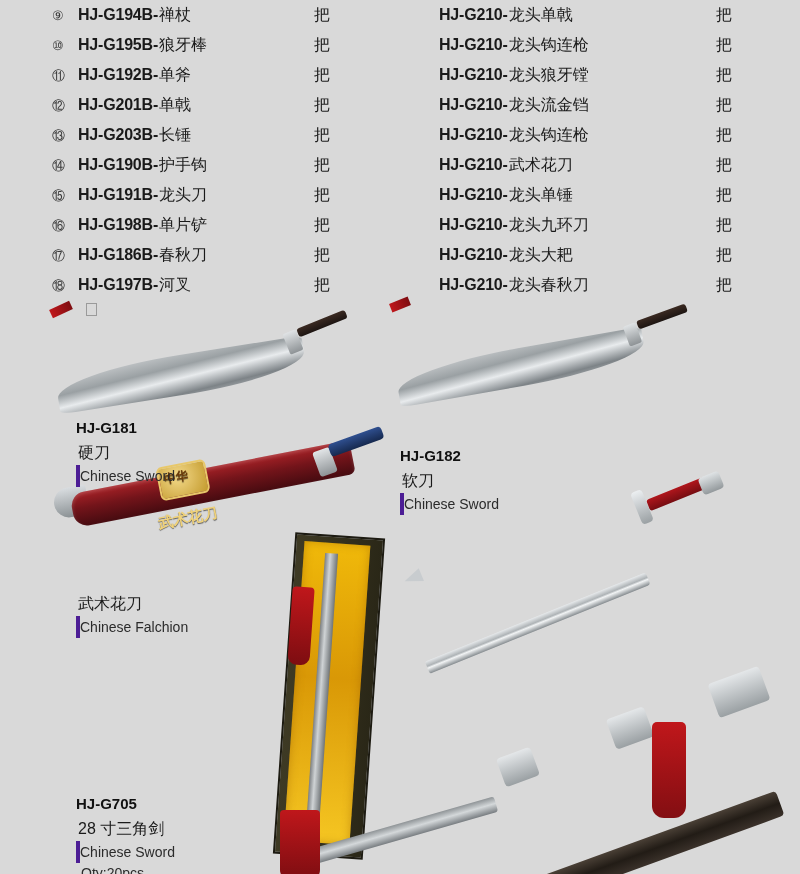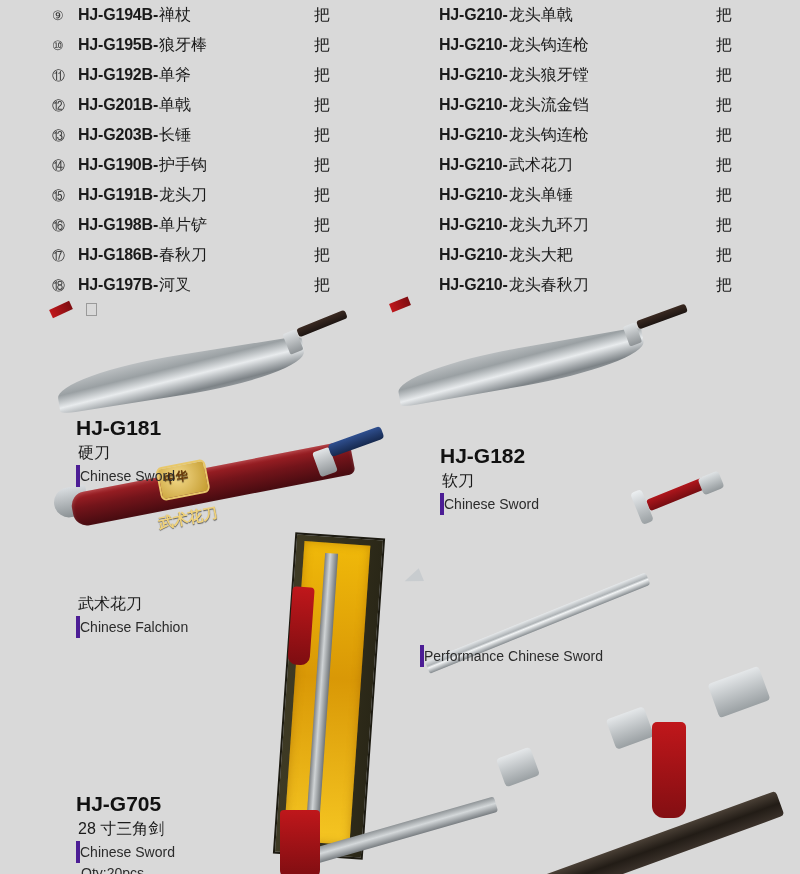--- a/index.html
+++ b/index.html
@@ -72,21 +72,21 @@
     height: 11px;
     border: 1px solid #9a9a9a;
     background: #d9d9d9;
   }
 
   
   .caption {
     position: absolute;
   }
   .cap-code {
-    font-size: 21px;
+    font-size: 15px;
     font-weight: bold;
     color: #111;
     letter-spacing: 0px;
     line-height: 26px;
   }
   .cap-cn {
     font-size: 16px;
     color: #1a1a1a;
     line-height: 24px;
     padding-left: 2px;
@@ -433,33 +433,32 @@
   <div class="smallsword"></div>
   <div class="smalltas"></div>
 </div>
 
 <div class="caption" style="left:76px; top:415px;">
   <div class="cap-code">HJ-G181</div>
   <div class="cap-cn">硬刀</div>
   <div class="cap-en">Chinese Sword</div>
 </div>
 
-<div class="caption" style="left:440px; top:443px;">
+<div class="caption" style="left:400px; top:443px;">
   <div class="cap-code">HJ-G182</div>
   <div class="cap-cn">软刀</div>
   <div class="cap-en">Chinese Sword</div>
 </div>
 
 <div class="caption" style="left:76px; top:592px;">
   <div class="cap-cn">武术花刀</div>
   <div class="cap-en">Chinese Falchion</div>
 </div>
 
 <div class="caption" style="left:420px; top:645px;">
-  <div class="cap-en">Performance Chinese Sword</div>
 </div>
 
 <div class="caption" style="left:76px; top:791px;">
   <div class="cap-code">HJ-G705</div>
   <div class="cap-cn">28 寸三角剑</div>
   <div class="cap-en">Chinese Sword</div>
   <div class="cap-qty">Qty:20pcs</div>
 </div>
 
 </body></html>

